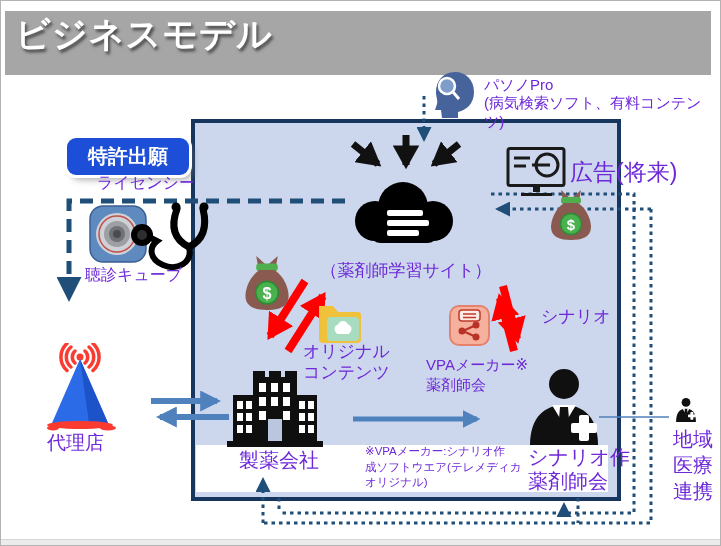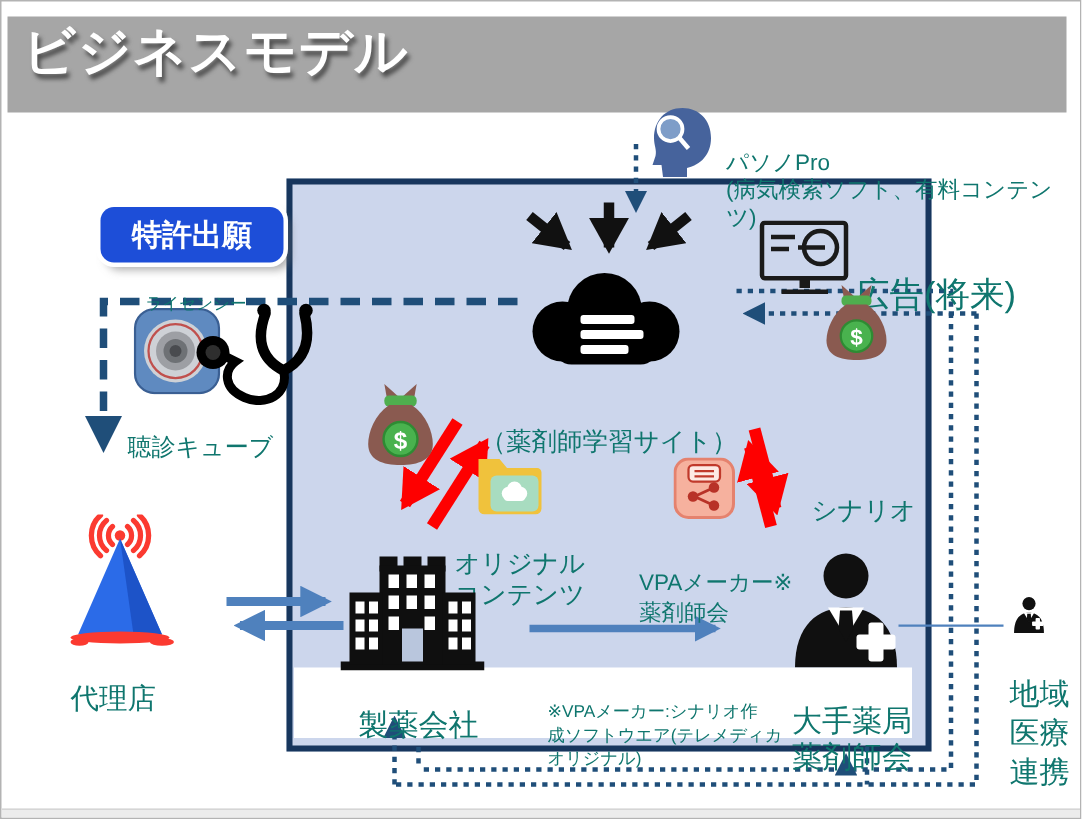--- a/index.html
+++ b/index.html
@@ -1,20 +1,20 @@
 <!DOCTYPE html>
 <html><head>
 <meta charset="utf-8">
 <style>
   html,body{margin:0;padding:0;background:#fff;}
   .page{position:relative;width:721px;height:546px;background:#fff;overflow:hidden;
         border:1px solid #b3b3b3;box-sizing:border-box;
         font-family:"Liberation Sans","DejaVu Sans",sans-serif;}
   .abs{position:absolute;}
-  .lbl{color:#0f766e;white-space:pre-line;line-height:1.25;margin-top:24px;}
+  .lbl{color:#6d28d9;white-space:pre-line;line-height:1.25;}
   .titlebar{left:4px;top:10px;width:706px;height:64px;background:#a6a6a6;display:flex;}
   .pagetitle{font-size:35px;font-weight:bold;color:#fff;margin-left:10px;letter-spacing:1px;
              text-shadow:2px 3px 3px #4d4d4d;}
   .mainbox{left:190px;top:118px;width:422px;height:374px;background:#ccd6ec;
            border:4px solid #17365d;box-sizing:content-box;}
   .whitestrip{left:195px;top:444px;width:412px;height:47px;background:#fff;}
   .badge{left:66px;top:137px;width:122px;height:37px;background:#1d4ed8;border-radius:9px;
          display:flex;align-items:center;justify-content:center;color:#fff;font-weight:bold;font-size:20px;
          box-shadow:0 0 0 3px #ffffff,4px 5px 6px rgba(110,110,110,.55);}
   svg.connectors{left:0;top:0;width:721px;height:546px;pointer-events:none;}
@@ -76,21 +76,21 @@
     <path d="M287,350 L322,295" stroke="#fe0000" stroke-width="8" fill="none" marker-end="url(#mRed)"></path>
     <path d="M304,280 L269,335" stroke="#fe0000" stroke-width="8" fill="none" marker-end="url(#mRed)"></path>
 
     <path d="M513,350 L499,297" stroke="#fe0000" stroke-width="8" fill="none" marker-end="url(#mRed)"></path>
     <path d="M502,285 L516,338" stroke="#fe0000" stroke-width="8" fill="none" marker-end="url(#mRed)"></path>
   </svg>
 
   <div class="abs badge z4">
     <span>特許出願</span>
   </div>
-  <div class="abs lbl z4" style="left:96px;top:172px;font-size:11px;">ライセンシー</div>
+  <div class="abs lbl z4" style="left:96px;top:172px;font-size:16px;">ライセンシー</div>
 
   <div class="abs z3" style="left:88px;top:204px;width:58px;height:58px;">
     <svg width="58" height="58" viewBox="0 0 58 58">
       <rect x="1" y="1" width="56" height="56" rx="13" fill="#5f8ac0" stroke="#3a5f93" stroke-width="1.5"></rect>
       <circle cx="28" cy="29" r="21" fill="#ced1d6"></circle>
       <circle cx="28" cy="29" r="18" fill="none" stroke="#c0504d" stroke-width="1.5"></circle>
       <circle cx="28" cy="29" r="13" fill="#9d9fa4"></circle>
       <circle cx="28" cy="29" r="8" fill="#6e7175"></circle>
       <circle cx="28" cy="29" r="4" fill="#494b4f"></circle>
     </svg>
@@ -256,21 +256,21 @@
   <div class="abs z4" style="left:522px;top:366px;width:82px;height:78px;">
     <svg width="82" height="78" viewBox="0 0 82 78">
       <circle cx="41" cy="17" r="15" fill="#101010"></circle>
       <path d="M7,78 C7,50 22,38 41,38 C60,38 75,50 75,78 Z" fill="#101010"></path>
       <polygon points="29,38 53,38 41,58" fill="#fff"></polygon>
       <polygon points="37,40 45,40 46,52 41,61 36,52" fill="#101010"></polygon>
       <rect x="56" y="48" width="10" height="26" rx="2" fill="#fff"></rect>
       <rect x="48" y="56" width="26" height="10" rx="2" fill="#fff"></rect>
     </svg>
   </div>
-  <div class="abs lbl z4" style="left:527px;top:444px;font-size:20px;line-height:1.2;">大手薬局
+  <div class="abs lbl z4" style="left:527px;top:444px;font-size:20px;line-height:1.2;">シナリオ作
 薬剤師会</div>
   <div class="abs lbl z4" style="left:364px;top:443px;font-size:11.5px;line-height:1.35;">※VPAメーカー:シナリオ作
 成ソフトウエア(テレメディカ
 オリジナル)</div>
 
   <div class="abs z4" style="left:673px;top:396px;width:24px;height:26px;">
     <svg width="24" height="26" viewBox="0 0 82 86">
       <circle cx="41" cy="17" r="15" fill="#101010"></circle>
       <path d="M7,84 C7,50 22,38 41,38 C60,38 75,50 75,84 Z" fill="#101010"></path>
       <polygon points="29,38 53,38 41,58" fill="#fff"></polygon>

